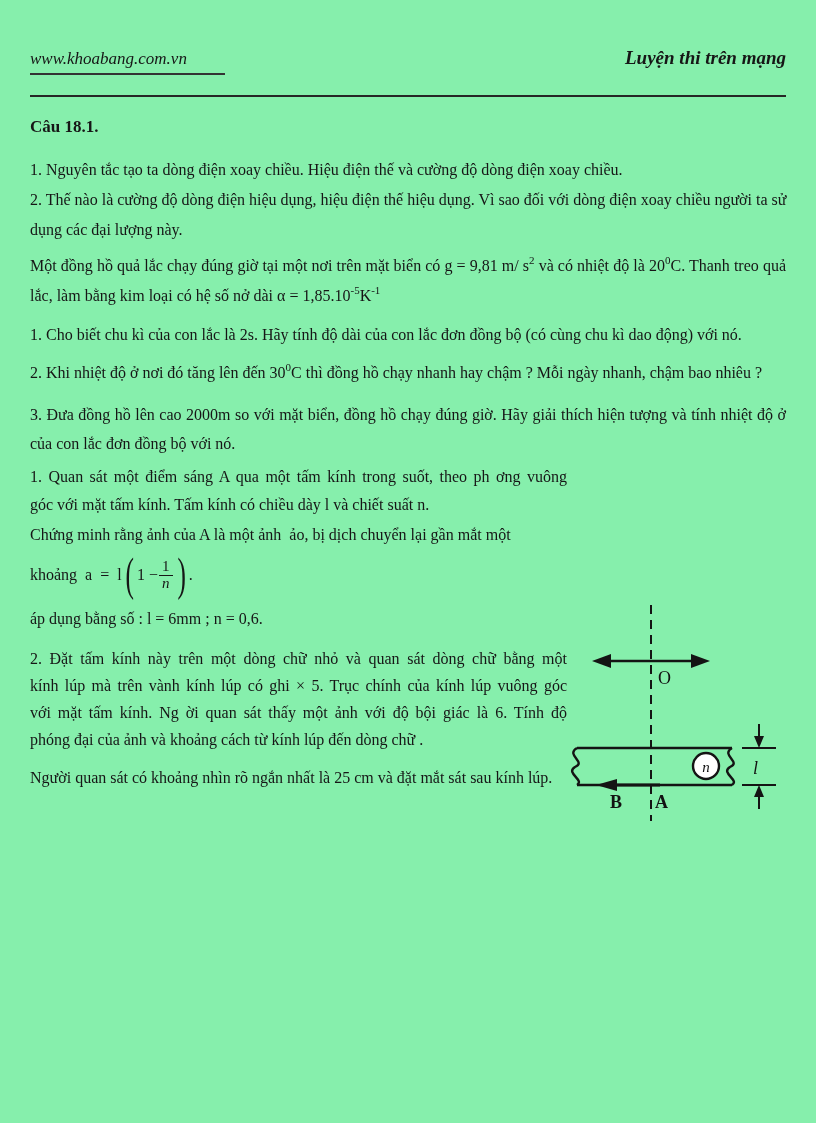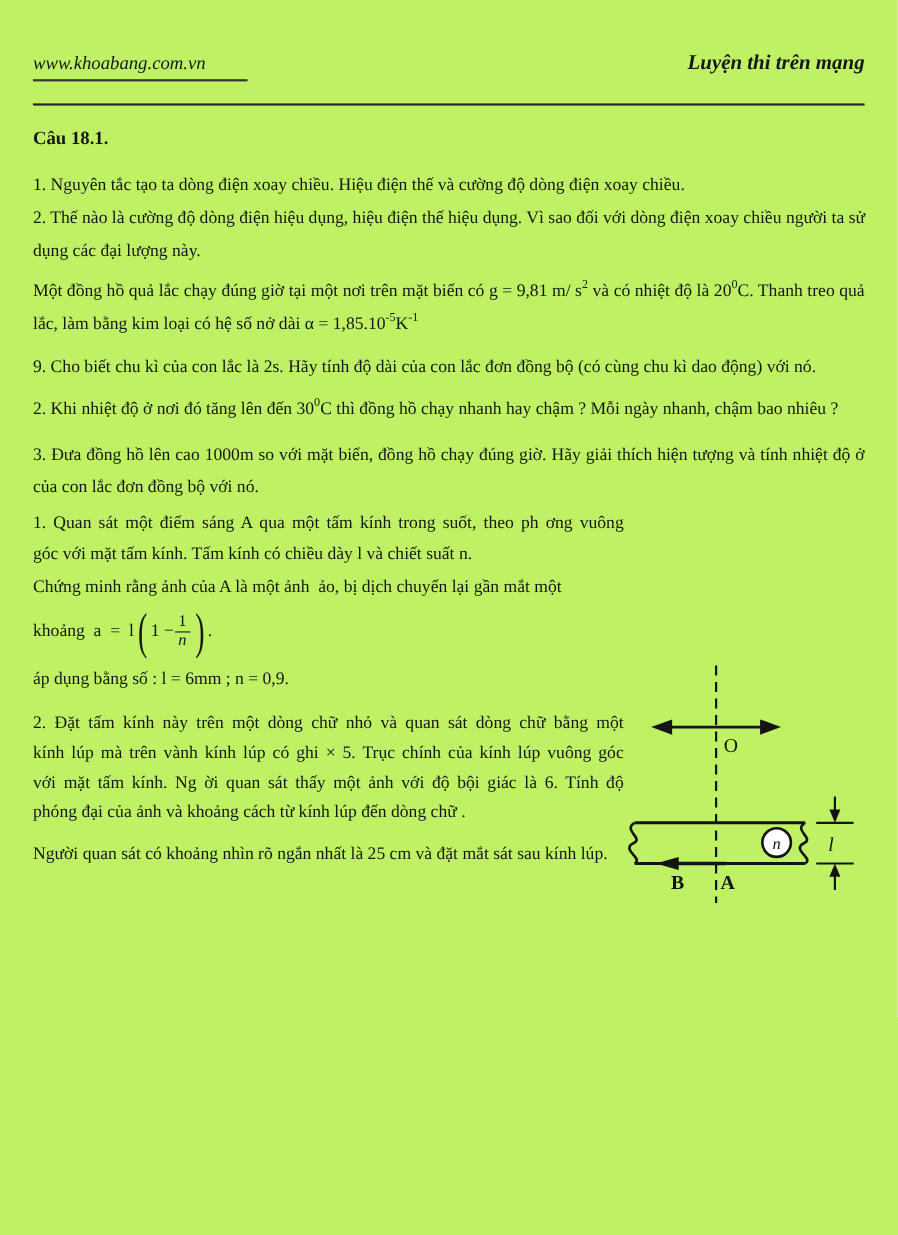--- a/index.html
+++ b/index.html
@@ -1,20 +1,20 @@
 <!DOCTYPE html>
 <html><head>
 <meta charset="utf-8">
 <style>
   html,body{margin:0;padding:0;background:#e8e8e8;}
   .page{
     position:relative;
     width:816px;height:1123px;
     margin:0 auto;
-    background:#bef264;
+    background:#86efac;
     color:#161616;
     font-family:"Liberation Serif","DejaVu Serif",serif;
     font-size:16px;
     box-sizing:border-box;
     padding:46px 30px 0 30px;
     overflow:hidden;
   }
   .header{display:flex;justify-content:space-between;align-items:baseline;line-height:24px;}
   .site{font-style:italic;font-size:17px;border-bottom:2px solid #333;padding:0 38px 2px 0;}
   .slogan{font-weight:bold;font-style:italic;font-size:19px;}
@@ -55,24 +55,24 @@
   <div class="para oneline" style="margin-top:13px">1. Nguyên tắc tạo ta dòng điện xoay chiều. Hiệu điện thế và cường độ dòng điện xoay chiều.</div>
   <div class="para lines jlines" style="">
       <div>2. Thế nào là cường độ dòng điện hiệu dụng, hiệu điện thế hiệu dụng. Vì sao đối với dòng điện xoay chiều người ta sử</div>
       <div>dụng các đại lượng này.</div>
     </div>
 
   <div class="para" style="margin-top:6px">
     <div class="just oneline" style="line-height:30px"><span>Một đồng hồ quả lắc chạy đúng giờ tại một nơi trên mặt biển có g = 9,81 m/ s</span><sup>2</sup><span> và có nhiệt độ là 20</span><sup>0</sup><span>C. Thanh treo quả</span></div>
     <div class="oneline" style="line-height:30px"><span>lắc, làm bằng kim loại có hệ số nở dài α = 1,85.10</span><sup>-5</sup><span>K</span><sup>-1</sup></div>
   </div>
-  <div class="para oneline" style="margin-top:9px">9. Cho biết chu kì của con lắc là 2s. Hãy tính độ dài của con lắc đơn đồng bộ (có cùng chu kì dao động) với nó.</div>
+  <div class="para oneline" style="margin-top:9px">1. Cho biết chu kì của con lắc là 2s. Hãy tính độ dài của con lắc đơn đồng bộ (có cùng chu kì dao động) với nó.</div>
   <div class="para oneline" style="margin-top:8px"><span>2. Khi nhiệt độ ở nơi đó tăng lên đến 30</span><sup>0</sup><span>C thì đồng hồ chạy nhanh hay chậm ? Mỗi ngày nhanh, chậm bao nhiêu ?</span></div>
   <div class="para lines jlines lh29" style="margin-top:12px">
-      <div>3. Đưa đồng hồ lên cao 1000m so với mặt biển, đồng hồ chạy đúng giờ. Hãy giải thích hiện tượng và tính nhiệt độ ở</div>
+      <div>3. Đưa đồng hồ lên cao 2000m so với mặt biển, đồng hồ chạy đúng giờ. Hãy giải thích hiện tượng và tính nhiệt độ ở</div>
       <div>của con lắc đơn đồng bộ với nó.</div>
     </div>
 
   <div class="para lines jlines lh28 narrow" style="margin-top:5px">
       <div>1. Quan sát một điểm sáng A qua một tấm kính trong suốt, theo ph ơng vuông</div>
       <div>góc với mặt tấm kính. Tấm kính có chiều dày l và chiết suất n.</div>
     </div>
   <div class="para oneline narrow" style="margin-top:2px;line-height:28px">Chứng minh rằng ảnh của A là một ảnh&nbsp; ảo, bị dịch chuyển lại gần mắt một</div>
 
   <div class="formula">
@@ -81,21 +81,21 @@
     <span>1 −</span>
     <span class="frac">
       <span class="num">1</span>
       <span class="bar"></span>
       <span class="den">n</span>
     </span>
     <span class="bigp">)</span>
     <span>.</span>
   </div>
 
-  <div class="para oneline narrow" style="margin-top:4px;line-height:28px">áp dụng bằng số : l = 6mm ; n = 0,9.</div>
+  <div class="para oneline narrow" style="margin-top:4px;line-height:28px">áp dụng bằng số : l = 6mm ; n = 0,6.</div>
   <div class="para lines jlines lh27 narrow" style="margin-top:12px">
       <div>2. Đặt tấm kính này trên một dòng chữ nhỏ và quan sát dòng chữ bằng một</div>
       <div>kính lúp mà trên vành kính lúp có ghi × 5. Trục chính của kính lúp vuông góc</div>
       <div>với mặt tấm kính. Ng ời quan sát thấy một ảnh với độ bội giác là 6. Tính độ</div>
       <div>phóng đại của ảnh và khoảng cách từ kính lúp đến dòng chữ .</div>
     </div>
   <div class="para oneline" style="margin-top:10px">Người quan sát có khoảng nhìn rõ ngắn nhất là 25 cm và đặt mắt sát sau kính lúp.</div>
 
   <div class="figure">
     <svg width="212" height="228" viewBox="0 0 212 228">

